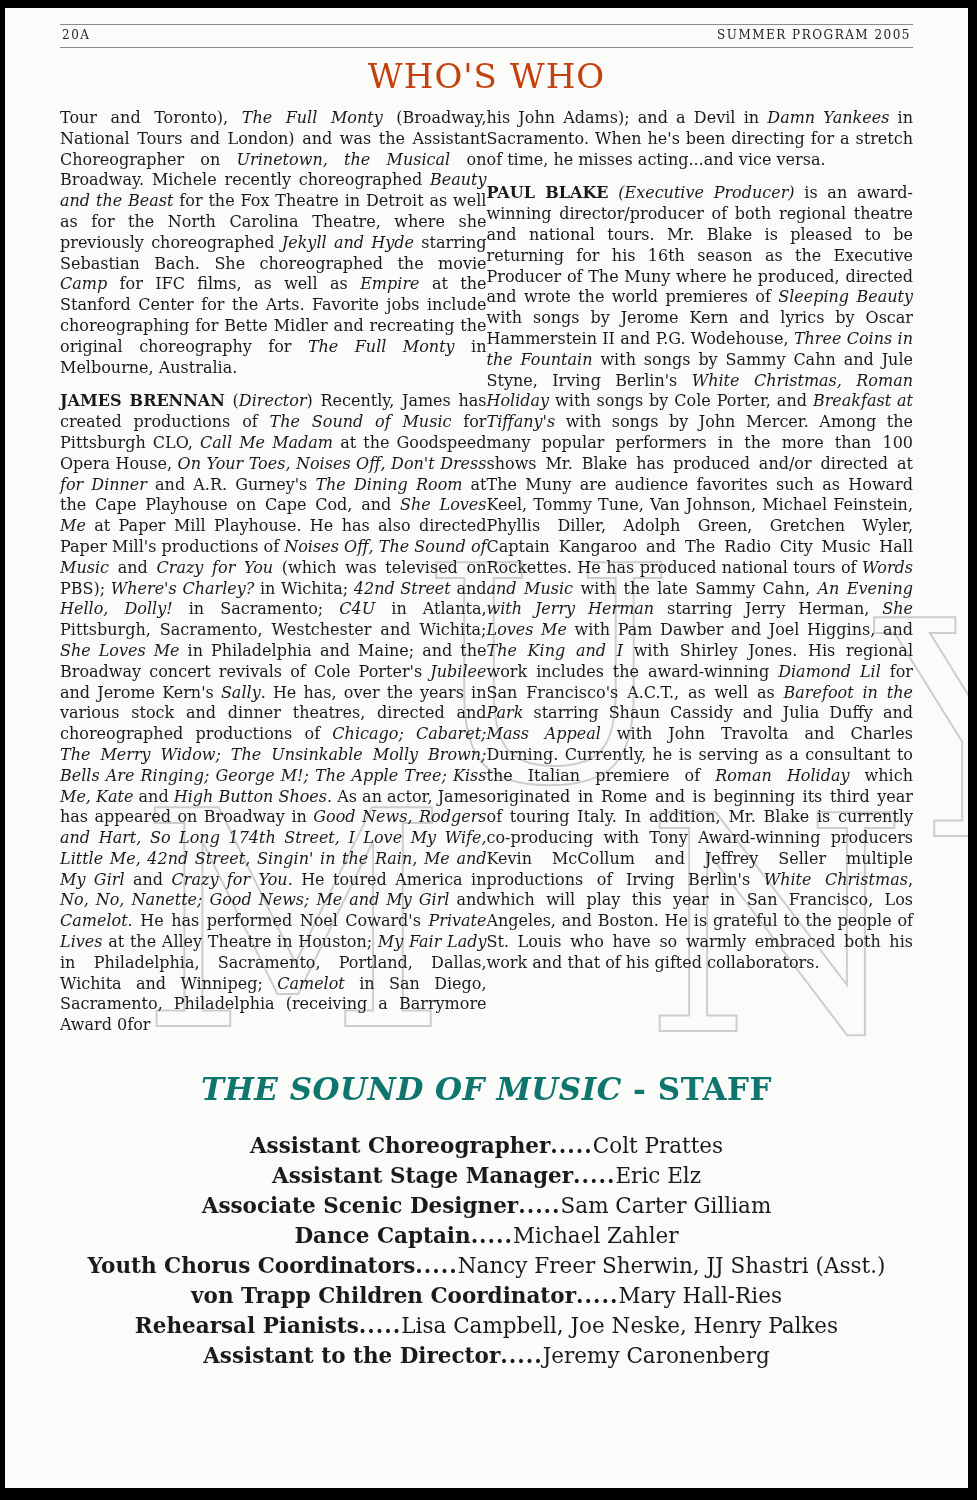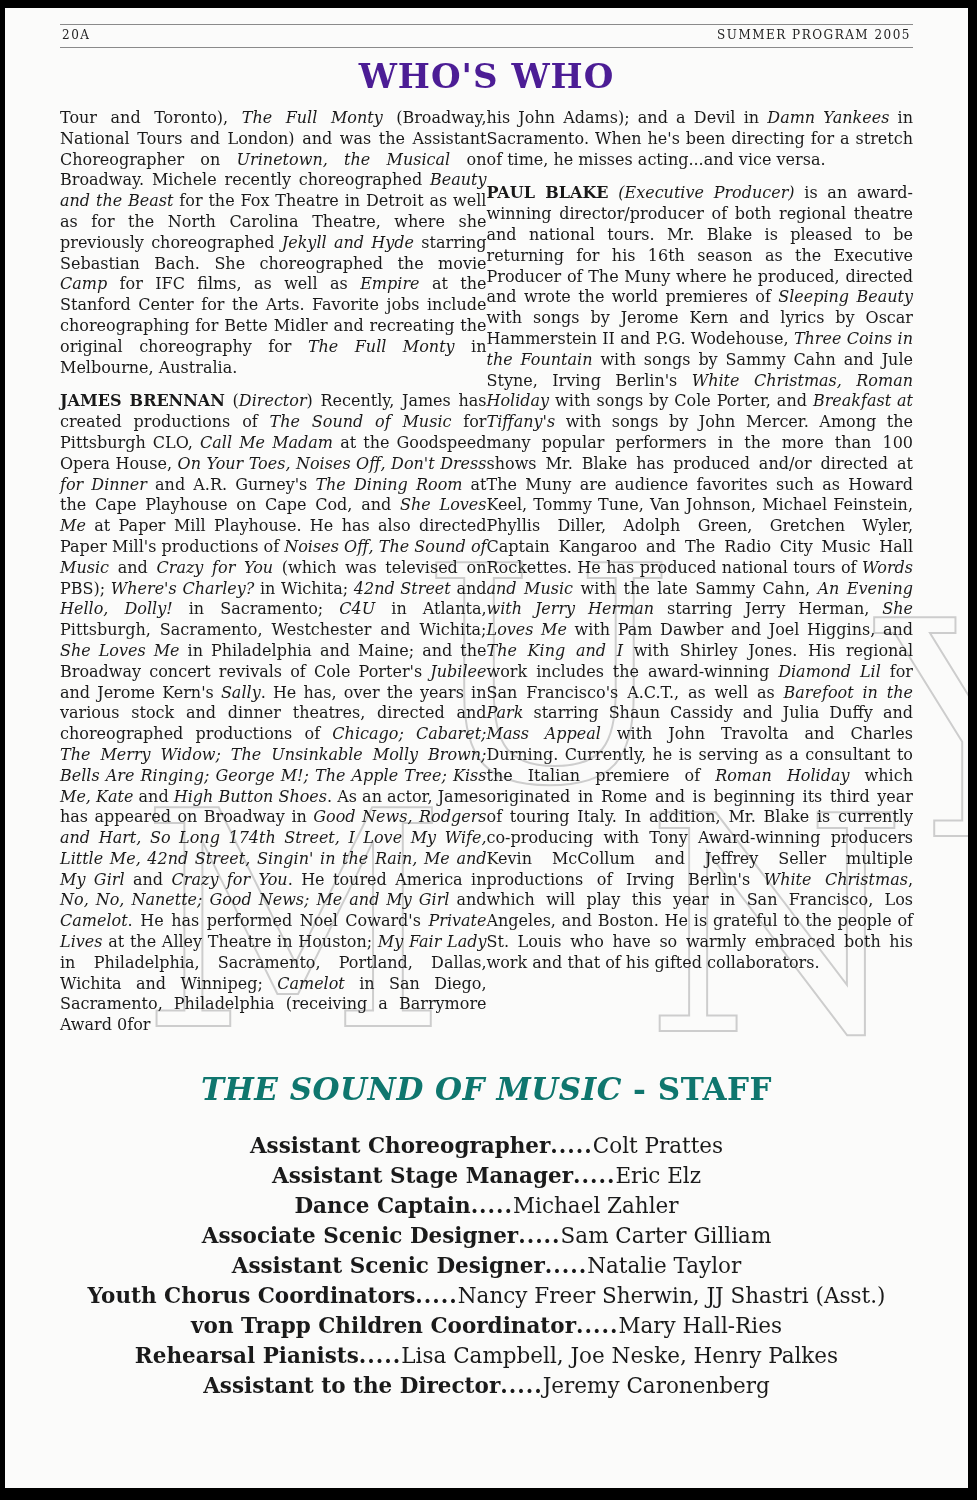--- a/index.html
+++ b/index.html
@@ -17,22 +17,22 @@
     color:#1a1a1a;
   }
   .content{position:relative;z-index:1;padding:16px 55px 0 55px;}
   .header{
     display:flex;justify-content:space-between;align-items:baseline;
     border-top:1px solid #8a8a8a;border-bottom:1px solid #8a8a8a;
     padding:3px 2px 5px 2px;
     font-size:12px;letter-spacing:1.5px;color:#222;
   }
   .page-title{
-    text-align:center;font-size:34px;font-weight:bold;
-    letter-spacing:1px;margin:8px 0 12px 0;color:#4c1d95;
+    text-align:center;font-size:34px;font-weight:normal;
+    letter-spacing:1px;margin:8px 0 12px 0;color:#c2410c;
   }
   .columns{display:flex;}
   .col{flex:1 1 0;text-align:justify;font-size:16px;line-height:20.8px;}
   .bio-para{margin:0 0 13px 0;}
   .it{font-style:italic;}
   .bd{font-weight:bold;}
   .staff{position:relative;z-index:1;margin-top:22px;text-align:center;}
   .staff-heading{font-size:31px;font-weight:bold;margin:0 0 24px 0;letter-spacing:0.5px;color:#0f766e;}
   .staff-rows{font-size:21.5px;}
   .staff-row{line-height:30px;}
@@ -83,30 +83,27 @@
       <div class="staff-rows" id="staff-rows">
   <div class="staff-row">
     <span class="staff-role">Assistant Choreographer</span><span class="staff-dots">.....</span><span class="staff-name">Colt Prattes</span>
   </div>
 
   <div class="staff-row">
     <span class="staff-role">Assistant Stage Manager</span><span class="staff-dots">.....</span><span class="staff-name">Eric Elz</span>
   </div>
 
   <div class="staff-row">
-    <span class="staff-role">Dance Captain</span><span class="staff-dots">.....</span><span class="staff-name">Michael Zahler</span>
-  </div>
-
-  <div class="staff-row">
     <span class="staff-role">Associate Scenic Designer</span><span class="staff-dots">.....</span><span class="staff-name">Sam Carter Gilliam</span>
   </div>
 
   <div class="staff-row">
-    <span class="staff-role">Assistant Scenic Designer</span><span class="staff-dots">.....</span><span class="staff-name">Natalie Taylor</span>
+    <span class="staff-role">Dance Captain</span><span class="staff-dots">.....</span><span class="staff-name">Michael Zahler</span>
   </div>
+
 
   <div class="staff-row">
     <span class="staff-role">Youth Chorus Coordinators</span><span class="staff-dots">.....</span><span class="staff-name">Nancy Freer Sherwin, JJ Shastri (Asst.)</span>
   </div>
 
   <div class="staff-row">
     <span class="staff-role">von Trapp Children Coordinator</span><span class="staff-dots">.....</span><span class="staff-name">Mary Hall-Ries</span>
   </div>
 
   <div class="staff-row">

